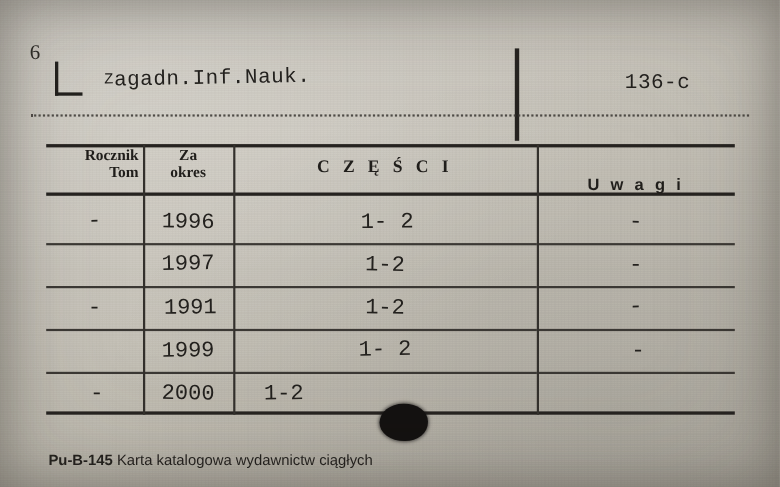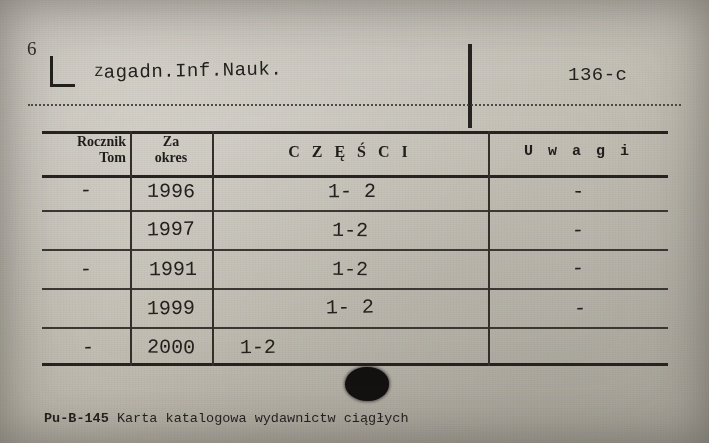--- a/index.html
+++ b/index.html
@@ -118,24 +118,24 @@
   thead th.left { text-align: right; padding-left: 7px; }
   thead th .l2 { display: block; }
   th.parts {
     font-family: "Liberation Serif", serif;
     font-size: 16px;
     letter-spacing: 4px;
     padding-top: 12px;
     margin-top: 11px;
   }
   th.notes {
-    font-family: Liberation Mono, monospace;
+    font-family: Liberation Sans, sans-serif;
     font-size: 15px;
     letter-spacing: 3px;
-    padding-top: 12px;
+    padding-top: 29px;
   }
 
   tbody td {
     height: 37px;
     font-family: "Liberation Mono", monospace;
     font-size: 20px;
     color: #23211e;
     text-align: center;
     vertical-align: middle;
     padding: 0;
@@ -182,21 +182,21 @@
     background: #131110;
     border-radius: 50% 50% 48% 52% / 52% 48% 50% 50%;
     box-shadow: 0 0 3px 1px rgba(19,17,16,.6);
   }
 
   
   #footer {
     position: absolute;
     left: 44px; right: 30px;
     bottom: 14px;
-    font-family: Liberation Mono, monospace;
+    font-family: Liberation Sans, sans-serif;
     color: #201e1b;
   }
   .f-row1 { font-size: 13.5px; }
   .f-row1 .bold { font-weight: bold; }
   .f-row2 {
     margin-top: 3px;
     display: flex;
     justify-content: space-between;
     align-items: baseline;
     font-size: 13.5px;

